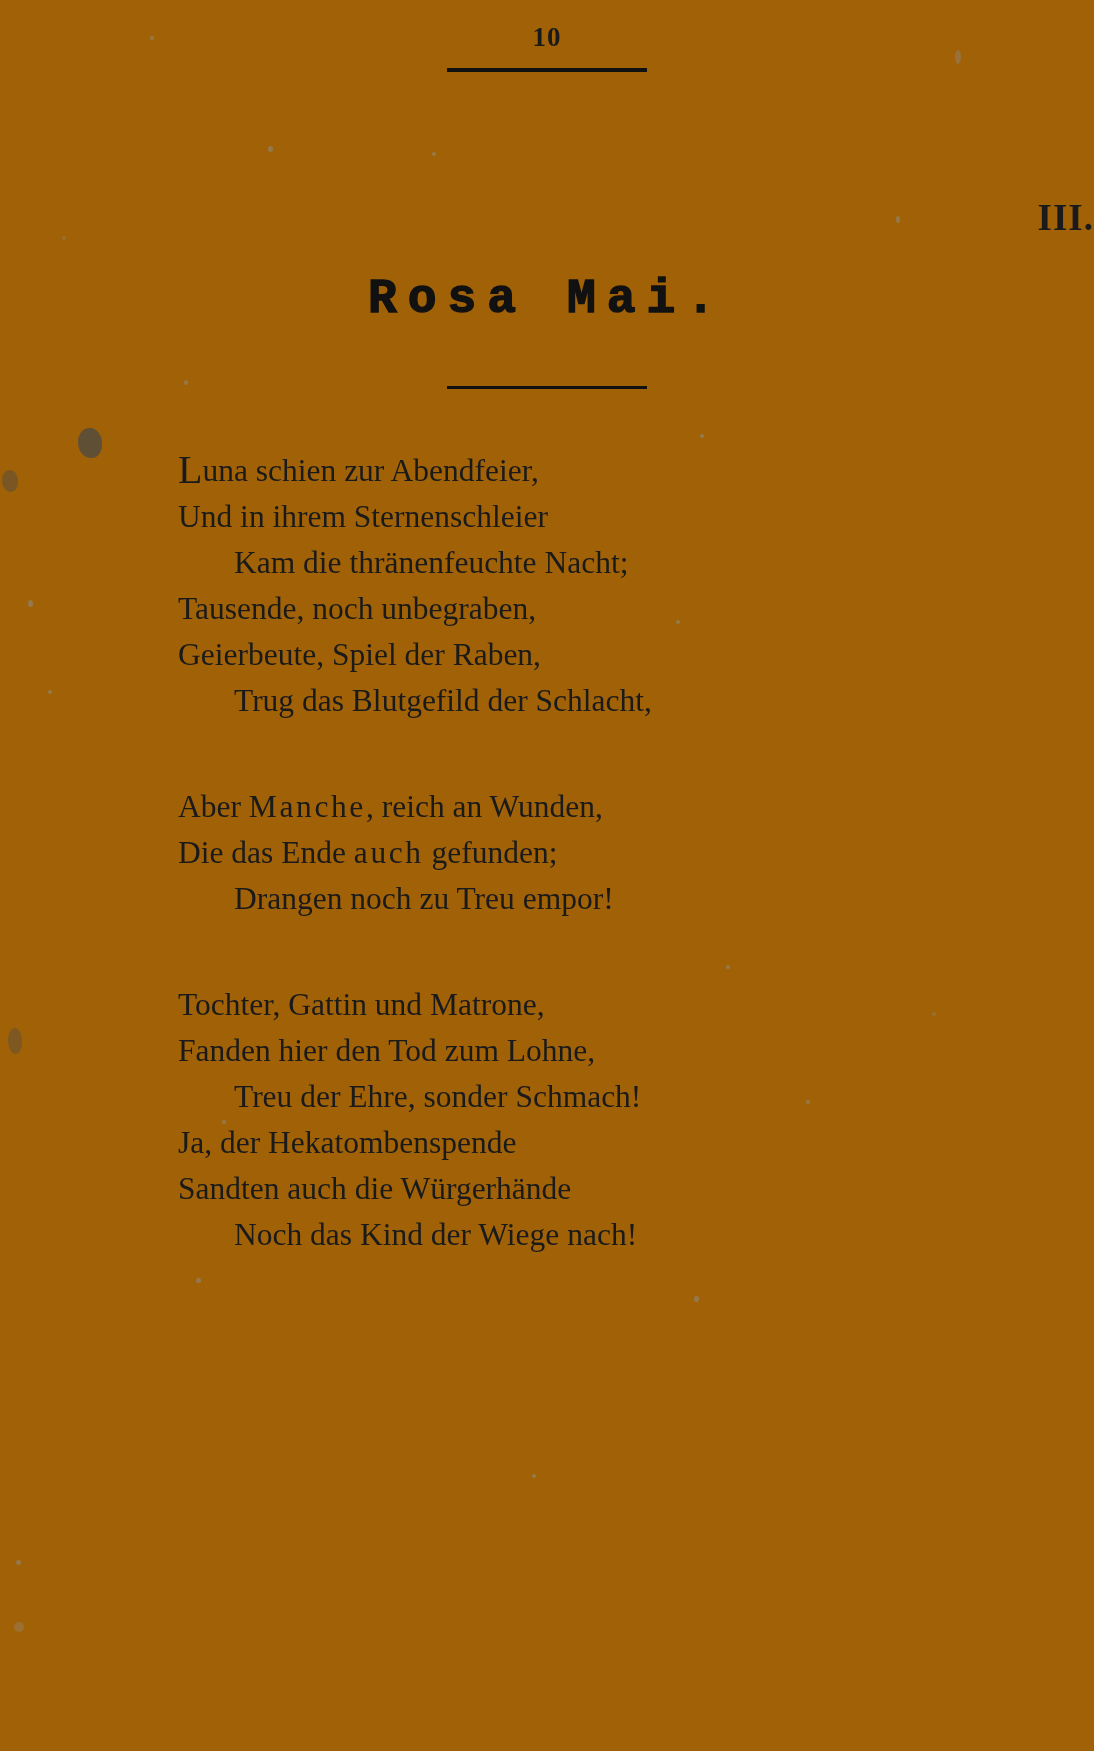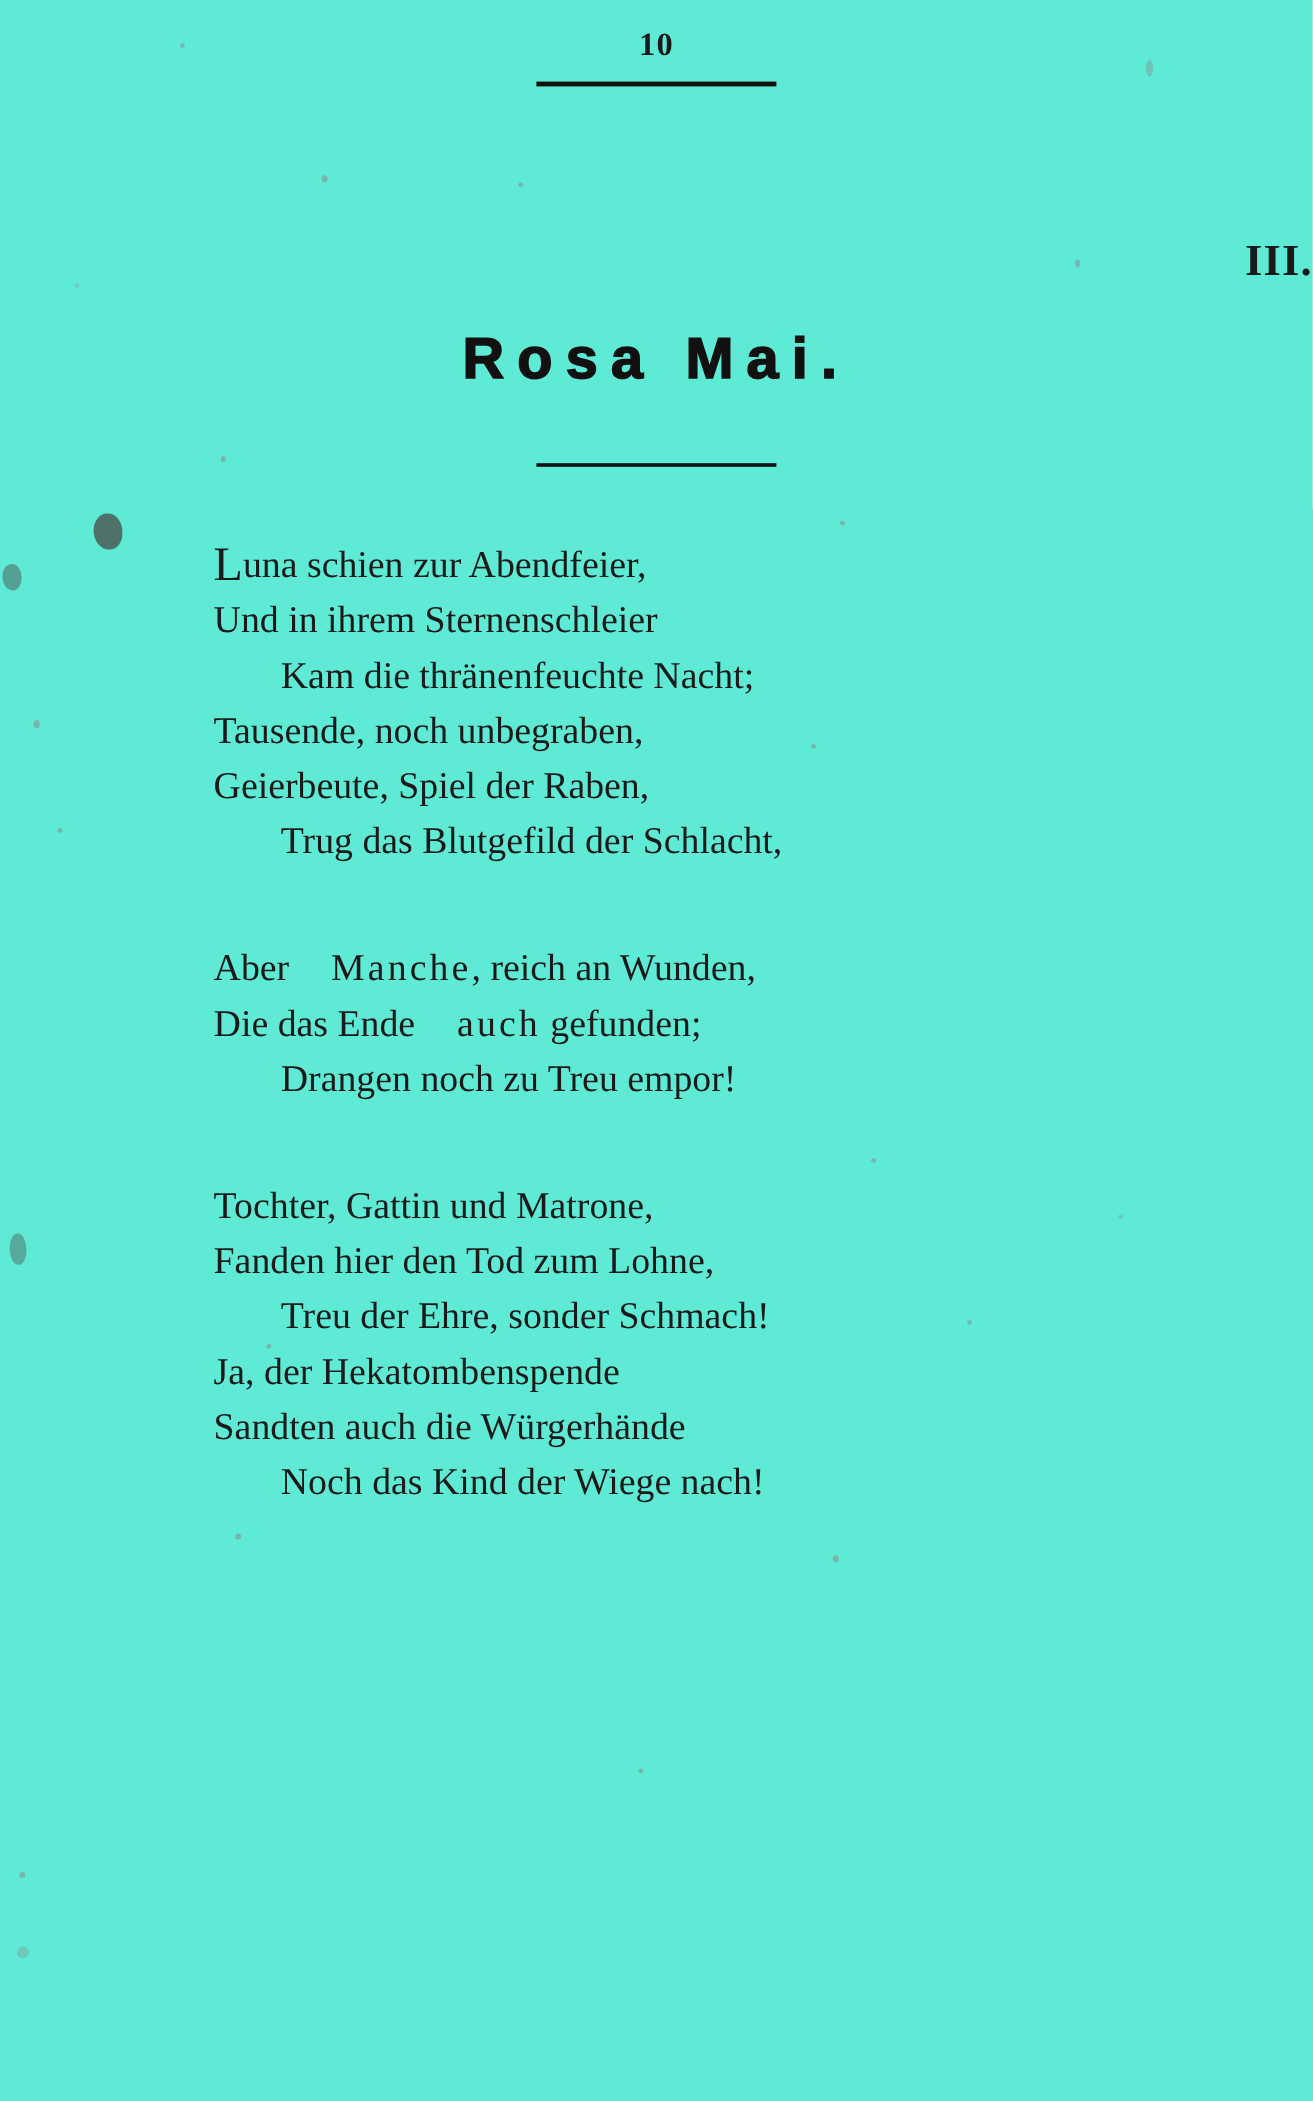--- a/index.html
+++ b/index.html
@@ -11,21 +11,21 @@
     width: 1094px;
     height: 1751px;
     position: relative;
     font-family: "Liberation Serif", serif;
     color: #1a1a1a;
     overflow: hidden;
   }
   .page {
     position: absolute;
     inset: 0;
-    background: #5eead4;
+    background: #a16207;
   }
   
   .speck {
     position: absolute;
     background: #8d8d86;
     border-radius: 50%;
     opacity: .55;
   }
   .blot {
     position: absolute;
@@ -61,21 +61,21 @@
     font-weight: bold;
     font-size: 37px;
     letter-spacing: 1px;
   }
   .poem-title {
     position: absolute;
     top: 272px;
     left: 0;
     right: 0;
     text-align: center;
-    font-family: Liberation Sans, sans-serif;
+    font-family: Liberation Mono, monospace;
     font-weight: bold;
     font-size: 48px;
     letter-spacing: 11px;
     -webkit-text-stroke: 1.4px #111;
     color: #111;
   }
   .rule-mid {
     position: absolute;
     top: 386px;
     left: 50%;
@@ -101,21 +101,20 @@
   .line.indent {
     padding-left: 56px;
   }
   .dropcap {
     font-size: 40px;
     line-height: 31px;
     vertical-align: -2px;
   }
   .spaced {
     letter-spacing: 2.6px;
-    margin-left: 27px;
   }
 </style>
 </head>
 <body>
 
 <div class="page">
 
   <div class="blot" style="left:78px; top:428px; width:24px; height:30px;"></div>
   <div class="blot" style="left:2px; top:470px; width:16px; height:22px; opacity:.45;"></div>
   <div class="blot" style="left:8px; top:1028px; width:14px; height:26px; opacity:.4;"></div>

